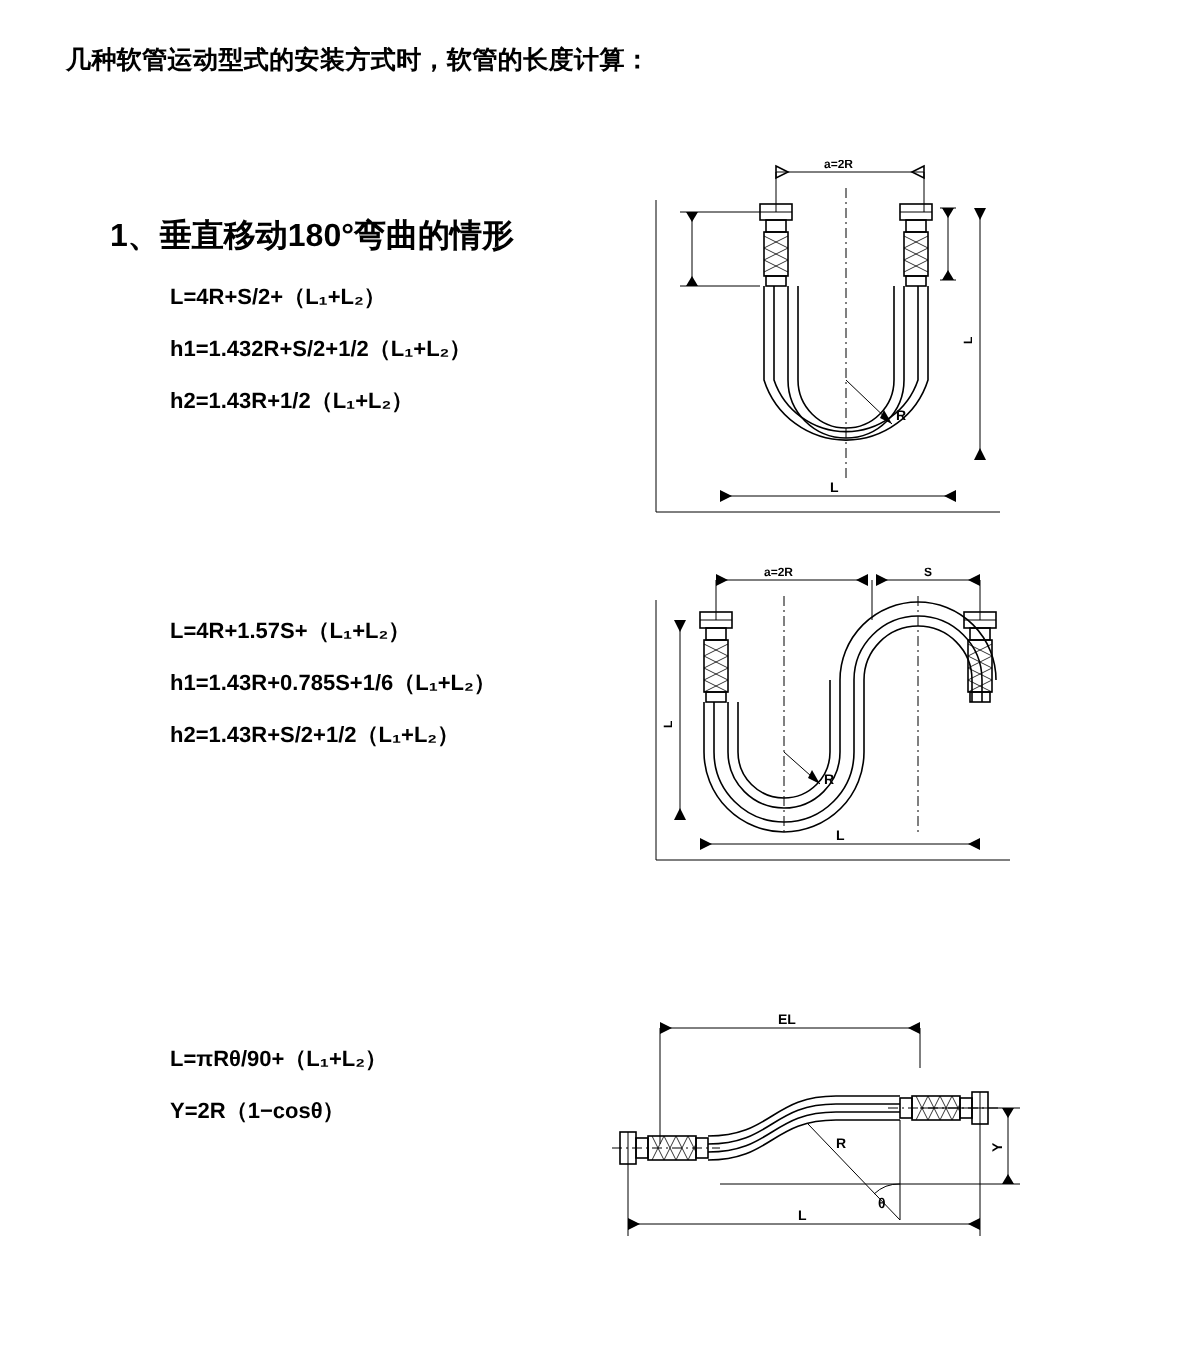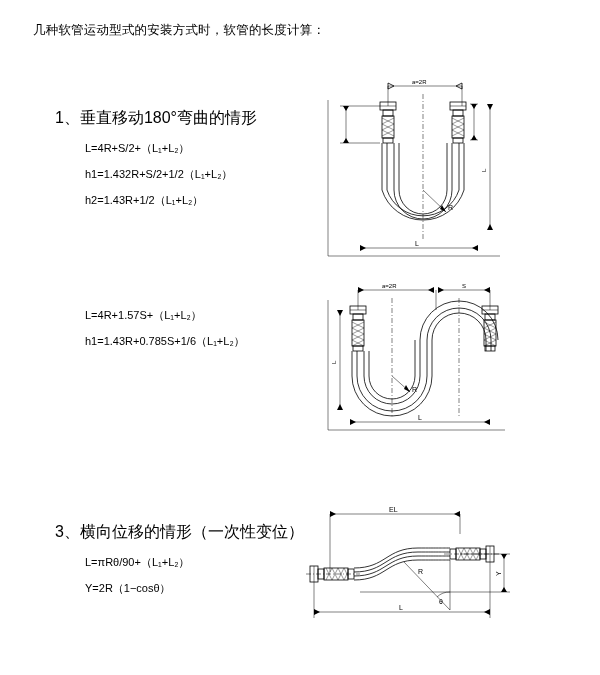--- a/index.html
+++ b/index.html
@@ -12,20 +12,21 @@
     background: #ffffff;
     font-family: "Liberation Sans", sans-serif;
     color: #000000;
     position: relative;
     overflow: hidden;
   }
   .page {
     position: relative;
     width: 596px;
     height: 675px;
+    font-weight: bold;
   }
   .heading {
     position: absolute;
     left: 33px;
     top: 22px;
     font-size: 12.5px;
     letter-spacing: 0.2px;
     white-space: nowrap;
   }
   .section {
@@ -156,20 +157,21 @@
 
         <line class="dash" x1="123" y1="14" x2="123" y2="160"></line>
       </svg>
     </div>
   </div>
 
   <div class="section sec2">
     <div class="textcol">
       <div class="formula">L=4R+1.57S+（L₁+L₂）</div>
       <div class="formula">h1=1.43R+0.785S+1/6（L₁+L₂）</div>
+      <div class="formula">h2=1.43R+S/2+1/2（L₁+L₂）</div>
     </div>
 
     <div class="diagram">
       <svg width="220" height="180" viewBox="0 0 220 180">
 
         <line class="thin" x1="28" y1="20" x2="28" y2="150"></line>
         <line class="thin" x1="28" y1="150" x2="205" y2="150"></line>
 
         <line class="thin" x1="58" y1="10" x2="134" y2="10"></line>
         <path d="M58 7 L64 10 L58 13 Z" fill="#000"></path>
@@ -235,21 +237,20 @@
         <text class="lbl7" x="118" y="140">L</text>
 
         <line class="dash" x1="92" y1="18" x2="92" y2="136"></line>
         <line class="dash" x1="159" y1="18" x2="159" y2="136"></line>
       </svg>
     </div>
   </div>
 
   <div class="section sec3">
     <div class="textcol">
-      <div class="sec-title">3、横向位移的情形（一次性变位）</div>
       <div class="formula">L=πRθ/90+（L₁+L₂）</div>
       <div class="formula">Y=2R（1−cosθ）</div>
     </div>
 
     <div class="diagram">
       <svg width="220" height="140" viewBox="0 0 220 140">
 
         <line class="thin" x1="30" y1="14" x2="160" y2="14"></line>
         <path d="M30 11 L36 14 L30 17 Z" fill="#000"></path>
         <path d="M160 11 L154 14 L160 17 Z" fill="#000"></path>

